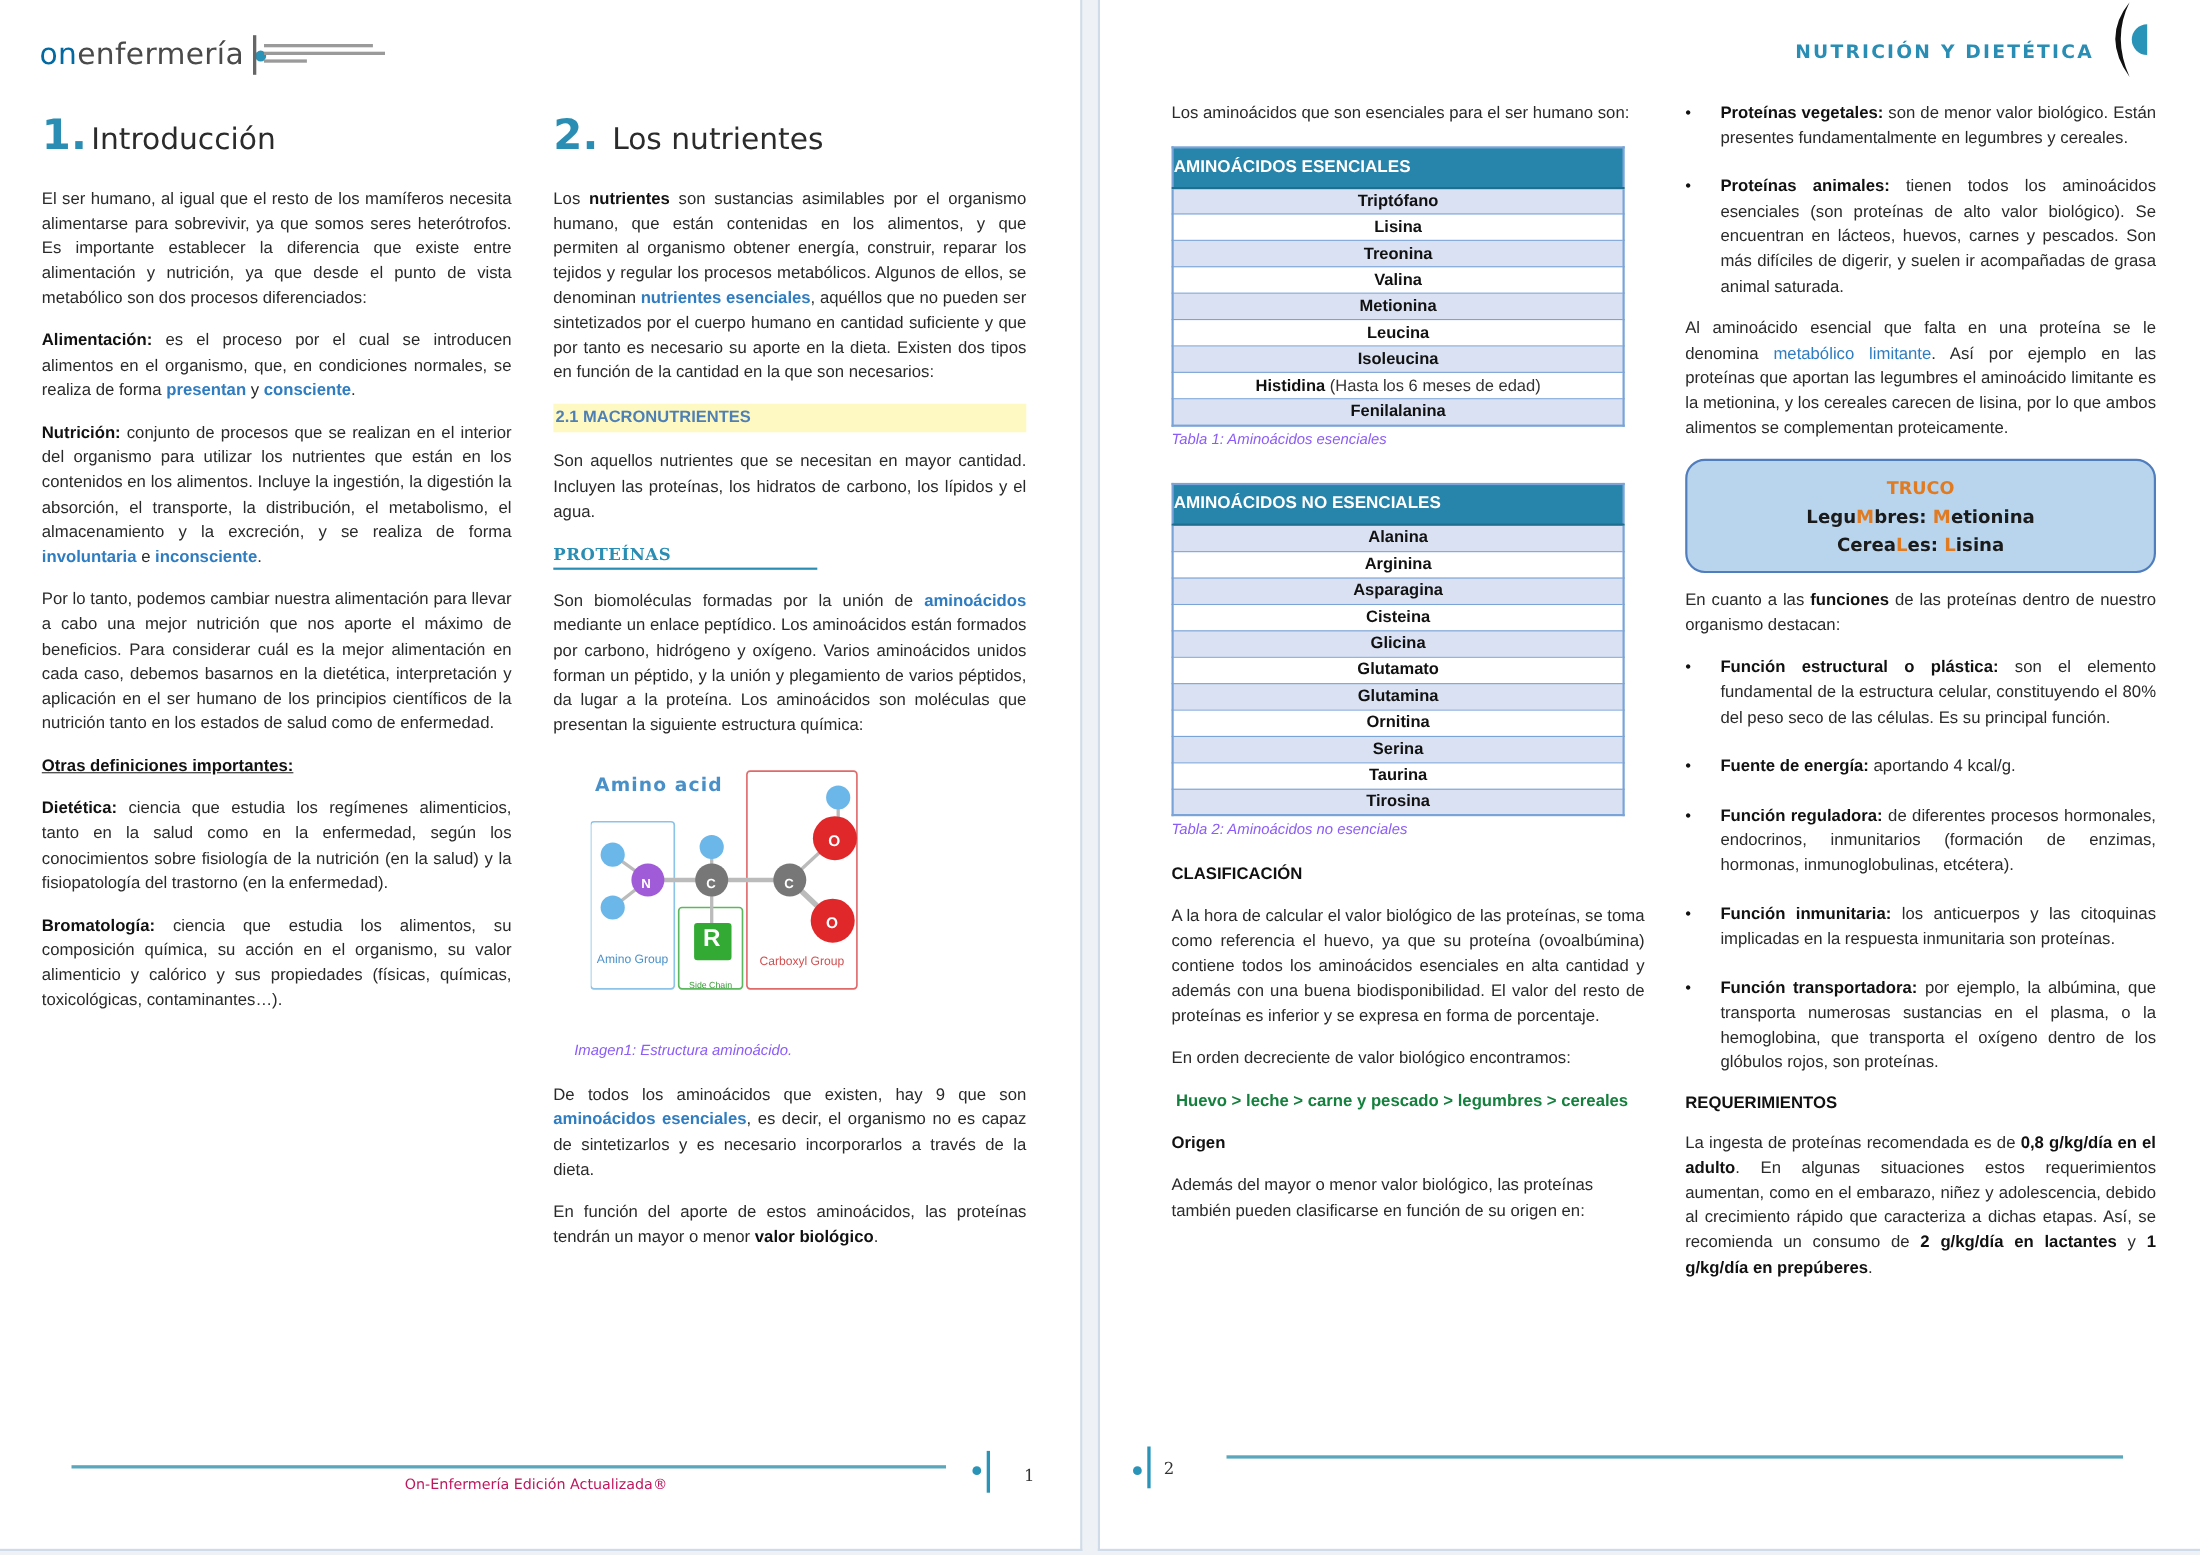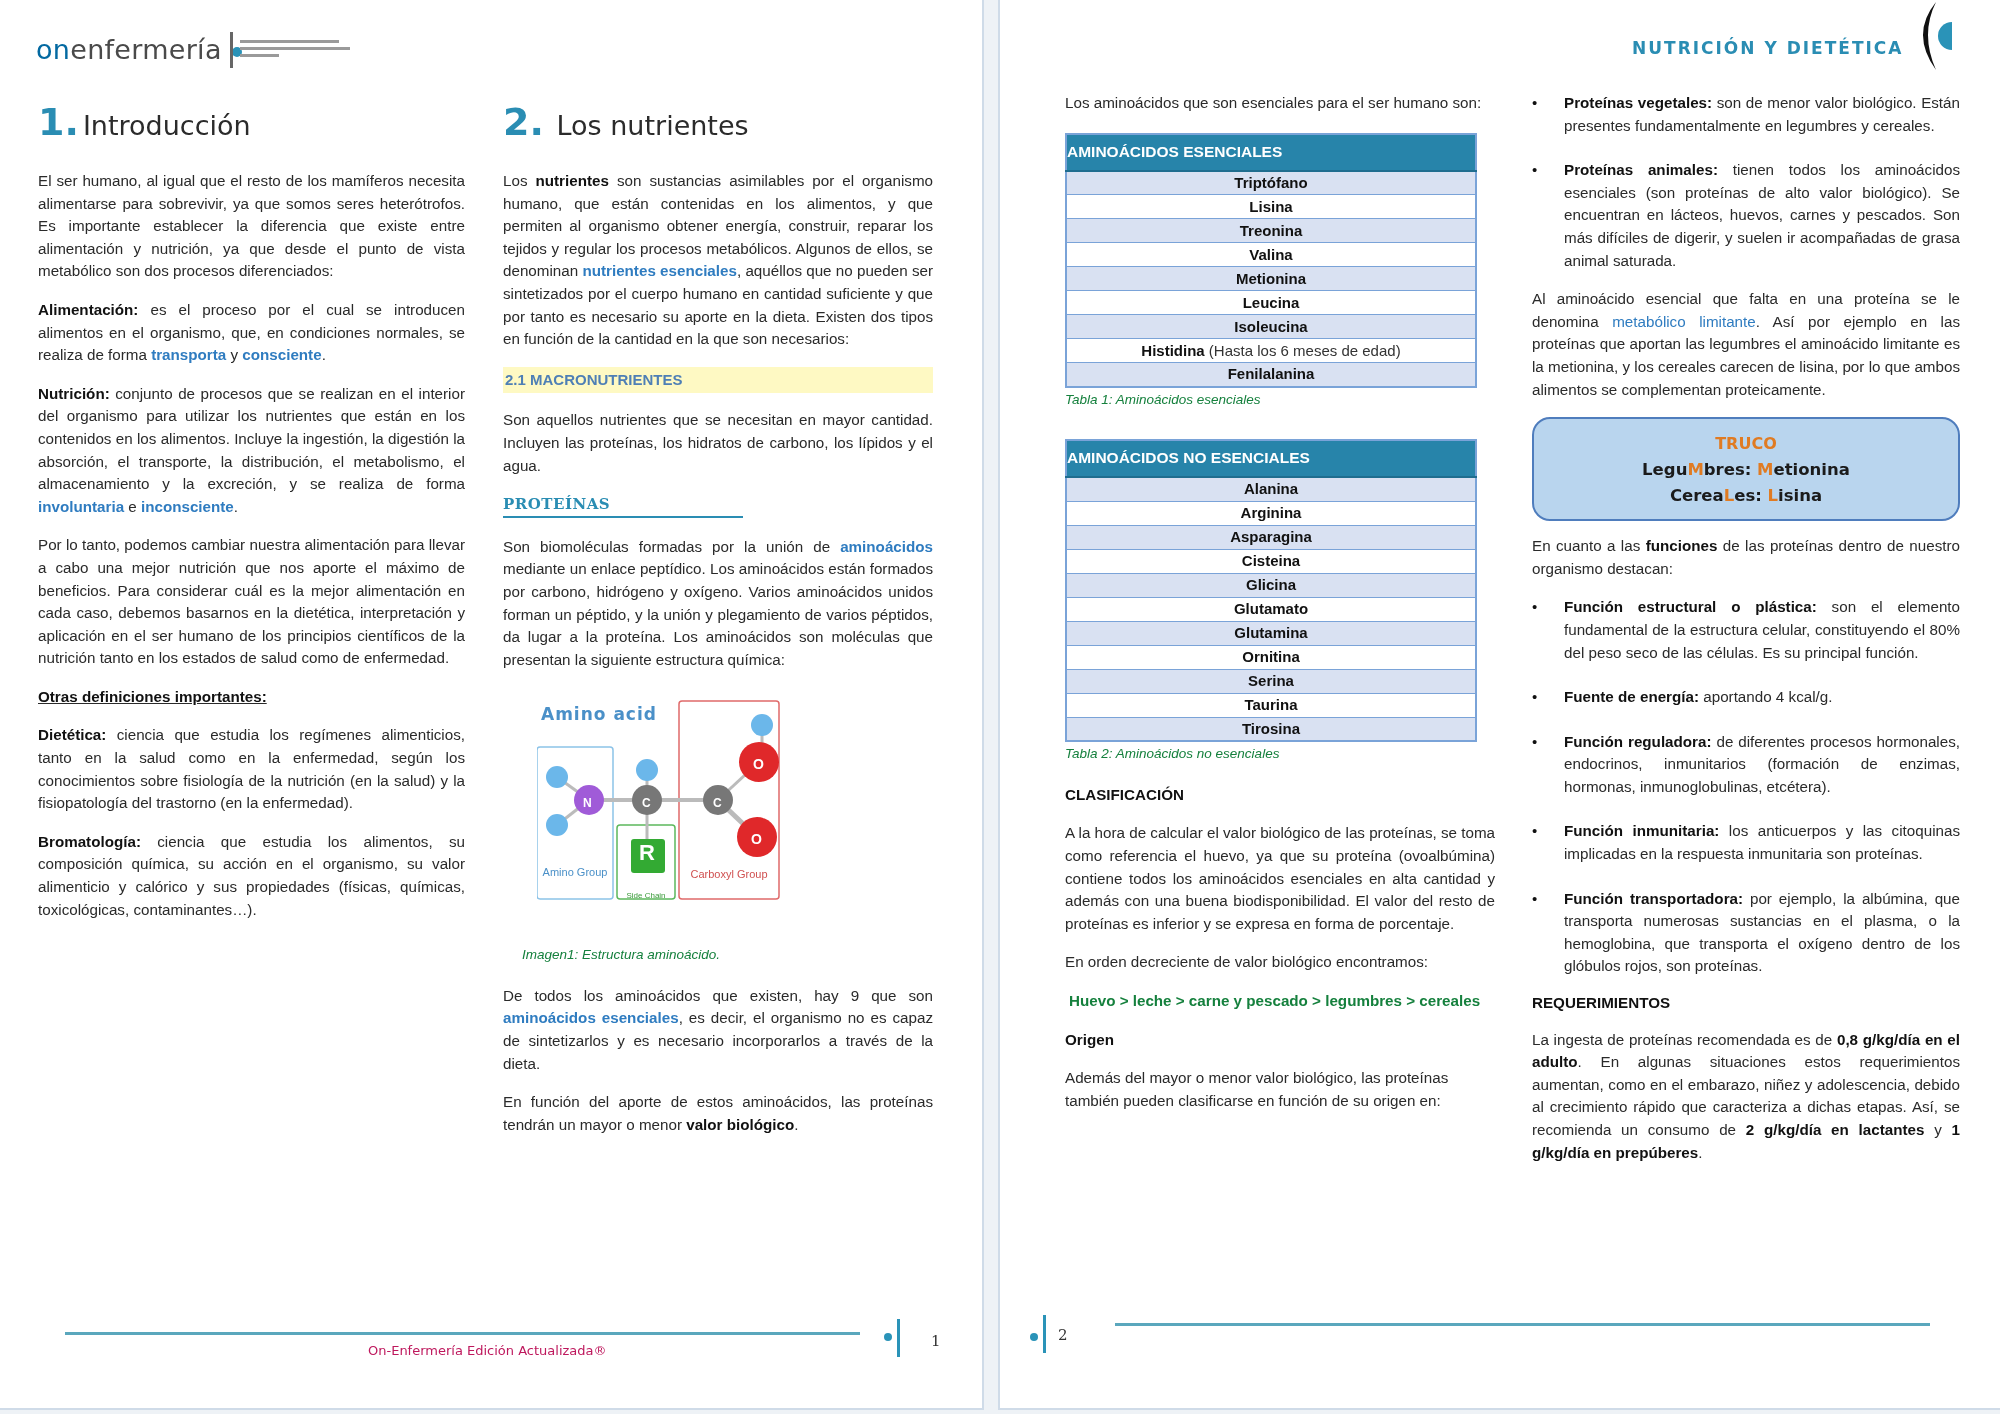--- a/index.html
+++ b/index.html
@@ -17,21 +17,21 @@
   .logo { left: 36px; top: 34px; font-family: "DejaVu Sans", sans-serif; font-size: 27px; color: #4a4a4a; letter-spacing: 0.3px; }
   .logo .on { color: #0369a1; }
   .logo-dot { display: inline-block; width: 10px; height: 10px; border-radius: 50%; background: #2a93b8; margin-left: 10px; vertical-align: middle; }
   .logo-sep { left: 230px; top: 32px; width: 3px; height: 36px; background: #666; }
   .logo-fine { left: 240px; top: 40px; width: 110px; }
   .logo-fine span { display: block; height: 3px; background: #9a9a9a; margin-bottom: 4px; }
   h1.sec { position: absolute; font-family: "DejaVu Sans", sans-serif; font-weight: normal; color: #2b2b2b; font-size: 27px; }
   h1.sec .num { color: #2a8db3; font-weight: bold; font-size: 38px; margin-right: 4px; }
   .subhdr { background: #fef9c3; color: #4e7fb5; font-weight: bold; font-size: 15px; padding: 2px 2px; margin-bottom: 16px; }
   .proteinas { color: #2a8db3; font-weight: bold; font-size: 15px; border-bottom: 2px solid #2a8db3; width: 240px; margin-bottom: 18px; letter-spacing: 0.5px; font-family: "DejaVu Serif", serif; }
-  .caption { color: #15803d; font-style: italic; font-size: 13.5px; }
+  .caption { color: #8b5cf6; font-style: italic; font-size: 13.5px; }
   table.aa { width: 412px; border-collapse: collapse; border: 2px solid #7aa3d8; font-size: 15px; }
   table.aa th { background: #2784aa; color: #fff; font-weight: bold; height: 37px; font-size: 15.5px; border-bottom: 2px solid #1f6d8f; }
   table.aa td { text-align: center; height: 24px; border-top: 1.5px solid #7aa3d8; font-weight: bold; color: #111; line-height: 20px; }
   table.aa tr:nth-child(odd) td { background: #d9e1f2; }
   table.aa tr:nth-child(even) td { background: #fff; }
   table.aa td .norm { font-weight: normal; color: #333; }
   ul.bl { list-style: none; }
   ul.bl li { position: relative; padding-left: 32px; margin-bottom: 22px; }
   ul.bl li::before { content: "\2022"; position: absolute; left: 0; top: 0; font-size: 15px; color: #111; }
   .truco { border: 2px solid #4f7dbd; background: #b9d5ee; border-radius: 18px; text-align: center; font-family: "DejaVu Sans", sans-serif; font-weight: bold; padding: 12px 0 10px; margin-bottom: 14px; line-height: 26px; }
@@ -59,21 +59,21 @@
       <span style="width:100%"></span>
       <span style="width:35%"></span>
     </div>
 
   <h1 class="sec" style="left:38px; top:100px;">
     <span class="num">1.</span><span>Introducción</span>
   </h1>
 
   <div class="col" style="left:38px; top:170px; width:427px;">
     <p>El ser humano, al igual que el resto de los mamíferos necesita alimentarse para sobrevivir, ya que somos seres heterótrofos. Es importante establecer la diferencia que existe entre alimentación y nutrición, ya que desde el punto de vista metabólico son dos procesos diferenciados:</p>
-    <p><b>Alimentación:</b><span> es el proceso por el cual se introducen alimentos en el organismo, que, en condiciones normales, se realiza de forma </span><span class="blue">transporta</span><span> y </span><span class="blue">consciente</span><span>.</span></p>
+    <p><b>Alimentación:</b><span> es el proceso por el cual se introducen alimentos en el organismo, que, en condiciones normales, se realiza de forma </span><span class="blue">presentan</span><span> y </span><span class="blue">consciente</span><span>.</span></p>
     <p><b>Nutrición:</b><span> conjunto de procesos que se realizan en el interior del organismo para utilizar los nutrientes que están en los contenidos en los alimentos. Incluye la ingestión, la digestión la absorción, el transporte, la distribución, el metabolismo, el almacenamiento y la excreción, y se realiza de forma </span><span class="blue">involuntaria</span><span> e </span><span class="blue">inconsciente</span><span>.</span></p>
     <p>Por lo tanto, podemos cambiar nuestra alimentación para llevar a cabo una mejor nutrición que nos aporte el máximo de beneficios. Para considerar cuál es la mejor alimentación en cada caso, debemos basarnos en la dietética, interpretación y aplicación en el ser humano de los principios científicos de la nutrición tanto en los estados de salud como de enfermedad.</p>
     <p style="margin-top:4px; text-decoration:underline;"><b>Otras definiciones importantes:</b></p>
     <p><b>Dietética:</b><span> ciencia que estudia los regímenes alimenticios, tanto en la salud como en la enfermedad, según los conocimientos sobre fisiología de la nutrición (en la salud) y la fisiopatología del trastorno (en la enfermedad).</span></p>
     <p><b>Bromatología:</b><span> ciencia que estudia los alimentos, su composición química, su acción en el organismo, su valor alimenticio y calórico y sus propiedades (físicas, químicas, toxicológicas, contaminantes…).</span></p>
   </div>
 
   <h1 class="sec" style="left:503px; top:100px;">
     <span class="num">2.</span>&nbsp;<span>Los nutrientes</span>
   </h1>

